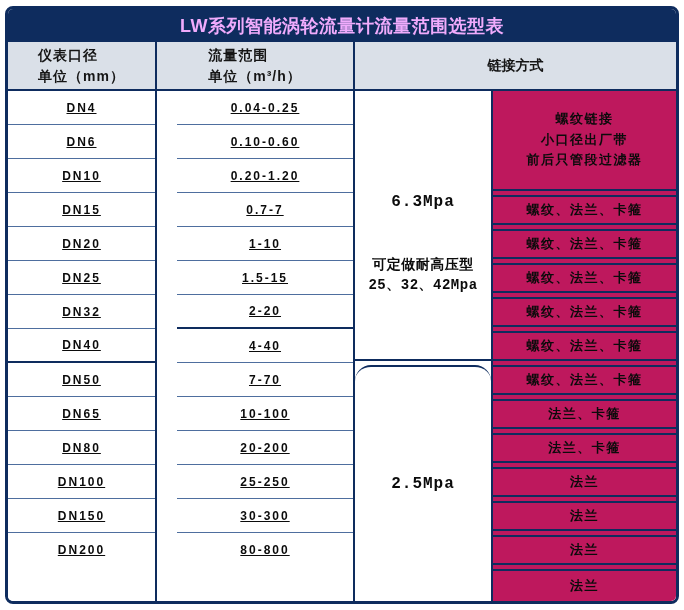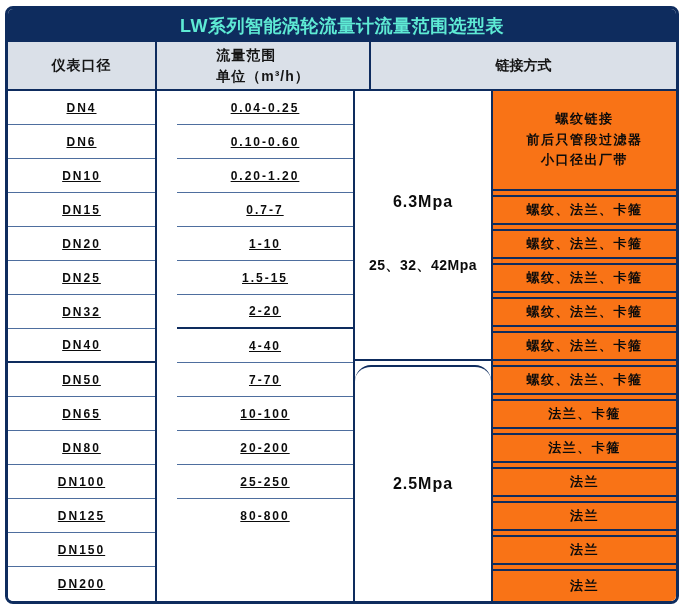--- a/index.html
+++ b/index.html
@@ -14,60 +14,60 @@
     font-family:"Liberation Sans","DejaVu Sans",sans-serif;
     color:var(--txt);
   }
   .page{position:relative;width:684px;height:610px;background:#ffffff;overflow:hidden;}
   .table-wrap{
     position:absolute;left:5px;top:6px;width:674px;height:598px;
     box-sizing:border-box;border:3px solid var(--navy);border-radius:8px;
     overflow:hidden;background:#ffffff;
   }
   .title-bar{
-    height:33px;background:var(--navy);color:#5eead4;
+    height:33px;background:var(--navy);color:#f0abfc;
     font-weight:bold;font-size:18px;letter-spacing:0.5px;
     display:flex;align-items:center;justify-content:center;
   }
   .header-row{
     display:flex;height:49px;background:var(--hbg);
     box-sizing:border-box;border-bottom:2px solid var(--navy);
   }
   .hcell{
     display:flex;align-items:center;justify-content:center;
     box-sizing:border-box;font-weight:bold;font-size:14px;color:#151515;
   }
   .hcell + .hcell{border-left:2px solid var(--navy);}
-  .hc1{width:147px}.hc2{width:214px}.hc3{width:138px}.hc4{flex:1}
+  .hc1{width:147px}.hc2{width:198px}.hc3{width:138px}.hc4{flex:1}
   .hlines{text-align:left;line-height:1.5;letter-spacing:1px;}
   .body{display:flex;height:510px;background:#ffffff;}
   .colA{width:147px;display:grid;grid-template-rows:repeat(15,1fr);}
   .colB{width:198px;display:grid;grid-template-rows:repeat(15,1fr);border-left:2px solid var(--navy);box-sizing:border-box;padding-left:20px;}
   .colC{width:138px;border-left:2px solid var(--navy);box-sizing:border-box;display:flex;flex-direction:column;}
   .colD{flex:1;border-left:2px solid var(--navy);box-sizing:border-box;display:flex;flex-direction:column;}
   .cell{
     display:flex;align-items:center;justify-content:center;
     box-sizing:border-box;border-bottom:1px solid var(--rowline);
     font-size:12px;font-weight:600;letter-spacing:2px;text-decoration:underline;
   }
   .cell.group-end{border-bottom:2px solid var(--navy);}
   .cell.last{border-bottom:none;}
-  .pcell-outer{box-sizing:border-box;background:#ffffff;}
+  .pcell-outer{box-sizing:border-box;background:#ffffff;font-family:Liberation Mono, monospace;}
   .pg1{height:272px;padding-bottom:2px;}
   .pg2{flex:1;padding-top:2px;}
   .pgbox{
     height:100%;box-sizing:border-box;
     display:flex;flex-direction:column;align-items:center;
   }
   .pgbox1{border-bottom:2px solid var(--navy);justify-content:flex-start;}
   .pgbox2{border-top:2px solid var(--navy);justify-content:center;border-radius:16px;}
   .plabel{font-size:16px;font-weight:600;letter-spacing:1px;}
   .pgbox1 .plabel{margin-top:102px;}
   .pnote{margin-top:44px;text-align:center;line-height:20px;font-size:14px;font-weight:bold;letter-spacing:0.5px;}
-  .ccell-outer{box-sizing:border-box;padding:2px 0;background:#f97316;}
+  .ccell-outer{box-sizing:border-box;padding:2px 0;background:#be185d;}
   .ccell-outer.first{padding-top:0;}
   .ccell-outer.last{padding-bottom:0;}
   .ccell{
     height:100%;box-sizing:border-box;
     border-top:2px solid var(--navy);border-bottom:2px solid var(--navy);
     display:flex;flex-direction:column;align-items:center;justify-content:center;
     font-size:13px;font-weight:bold;letter-spacing:1.5px;line-height:1.6;
   }
   .ccell-outer.first .ccell{border-top:none;}
   .ccell-outer.last .ccell{border-bottom:none;}
@@ -77,20 +77,21 @@
 
 <div class="page">
   <div class="table-wrap">
 
     <div class="title-bar">LW系列智能涡轮流量计流量范围选型表</div>
 
     <div class="header-row">
       <div class="hcell hc1">
         <div class="hlines">
           <div>仪表口径</div>
+          <div>单位（mm）</div>
         </div>
       </div>
       <div class="hcell hc2">
         <div class="hlines">
           <div>流量范围</div>
           <div>单位（m³/h）</div>
         </div>
       </div>
       <div class="hcell hc4">
         <div>链接方式</div>
@@ -104,62 +105,63 @@
           <div class="cell">DN10</div>
           <div class="cell">DN15</div>
           <div class="cell">DN20</div>
           <div class="cell">DN25</div>
           <div class="cell">DN32</div>
           <div class="cell group-end">DN40</div>
           <div class="cell">DN50</div>
           <div class="cell">DN65</div>
           <div class="cell">DN80</div>
           <div class="cell">DN100</div>
-          <div class="cell">DN125</div>
           <div class="cell">DN150</div>
           <div class="cell last">DN200</div>
         </div>
       <div class="colB">
           <div class="cell">0.04-0.25</div>
           <div class="cell">0.10-0.60</div>
           <div class="cell">0.20-1.20</div>
           <div class="cell">0.7-7</div>
           <div class="cell">1-10</div>
           <div class="cell">1.5-15</div>
           <div class="cell group-end">2-20</div>
           <div class="cell">4-40</div>
           <div class="cell">7-70</div>
           <div class="cell">10-100</div>
           <div class="cell">20-200</div>
           <div class="cell">25-250</div>
+          <div class="cell">30-300</div>
           <div class="cell last">80-800</div>
         </div>
 
       <div class="colC">
         <div class="pcell-outer pg1">
           <div class="pgbox pgbox1">
             <div class="plabel">6.3Mpa</div>
             <div class="pnote">
+              <div>可定做耐高压型</div>
               <div>25、32、42Mpa</div>
             </div>
           </div>
         </div>
         <div class="pcell-outer pg2">
           <div class="pgbox pgbox2">
             <div class="plabel">2.5Mpa</div>
           </div>
         </div>
       </div>
 
       <div class="colD">
           <div class="ccell-outer first" style="height: 102px;">
             <div class="ccell">
               <div>螺纹链接</div>
+              <div>小口径出厂带</div>
               <div>前后只管段过滤器</div>
-              <div>小口径出厂带</div>
             </div>
           </div>
           <div class="ccell-outer" style="height: 34px;">
             <div class="ccell">
               <div>螺纹、法兰、卡箍</div>
             </div>
           </div>
           <div class="ccell-outer" style="height: 34px;">
             <div class="ccell">
               <div>螺纹、法兰、卡箍</div>

